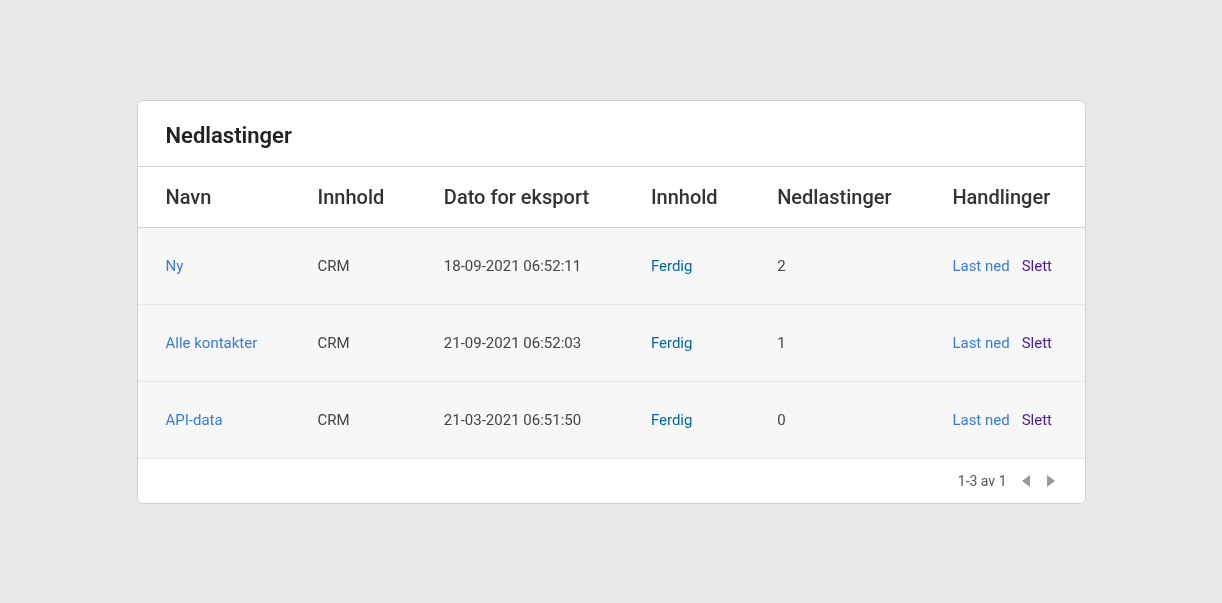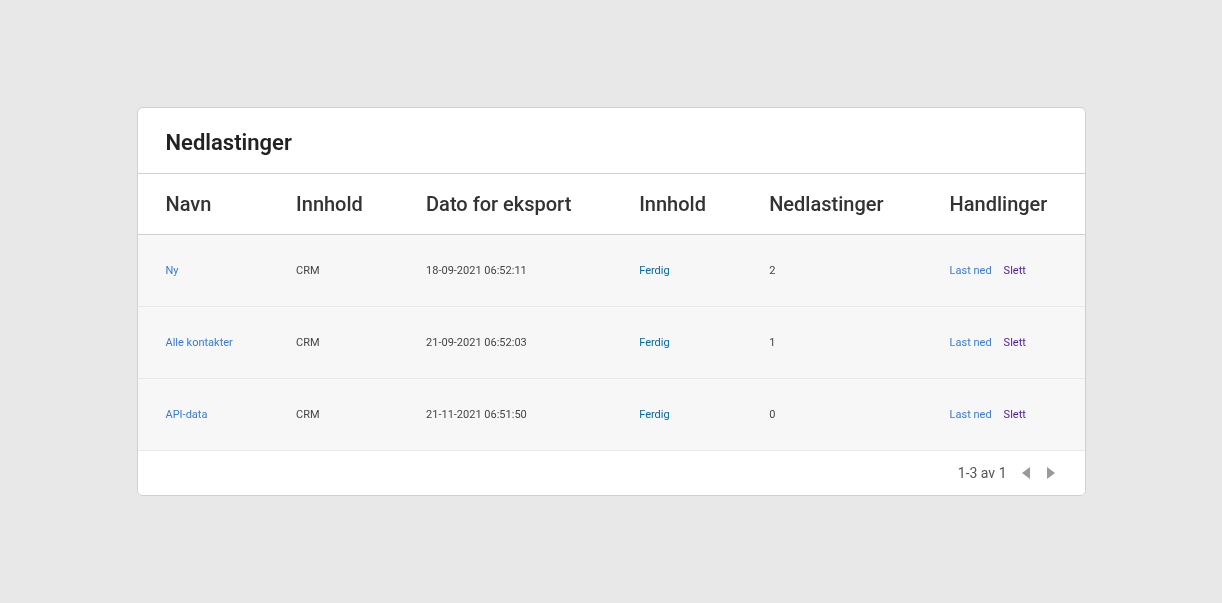--- a/index.html
+++ b/index.html
@@ -62,21 +62,21 @@
       background: #f7f7f7;
     }
 
     tbody tr:last-child {
       border-bottom: none;
       margin-left: 16px;
     }
 
     tbody td {
       padding: 29px 28px;
-      font-size: 11px;
+      font-size: 15px;
       color: #444;
     }
 
     .name-link {
       color: #3a7bd5;
       cursor: pointer;
       text-decoration: none;
     }
 
     .status-ferdig {
@@ -181,21 +181,21 @@
             <td><a class="name-link" href="#">Alle kontakter</a></td>
             <td>CRM</td>
             <td>21-09-2021 06:52:03</td>
             <td><span class="status-ferdig">Ferdig</span></td>
             <td>1</td>
             <td><a class="action-link" href="#">Last ned</a><a class="action-slett" href="#">Slett</a></td>
           </tr>
           <tr>
             <td><a class="name-link" href="#">API-data</a></td>
             <td>CRM</td>
-            <td>21-11-2021 06:51:50</td>
+            <td>21-03-2021 06:51:50</td>
             <td><span class="status-ferdig">Ferdig</span></td>
             <td>0</td>
             <td><a class="action-link" href="#">Last ned</a><a class="action-slett" href="#">Slett</a></td>
           </tr>
         </tbody>
     </table>
   </div>
 
   <div class="pagination-bar">
     <span class="pagination-info">1-3 av 1</span>

